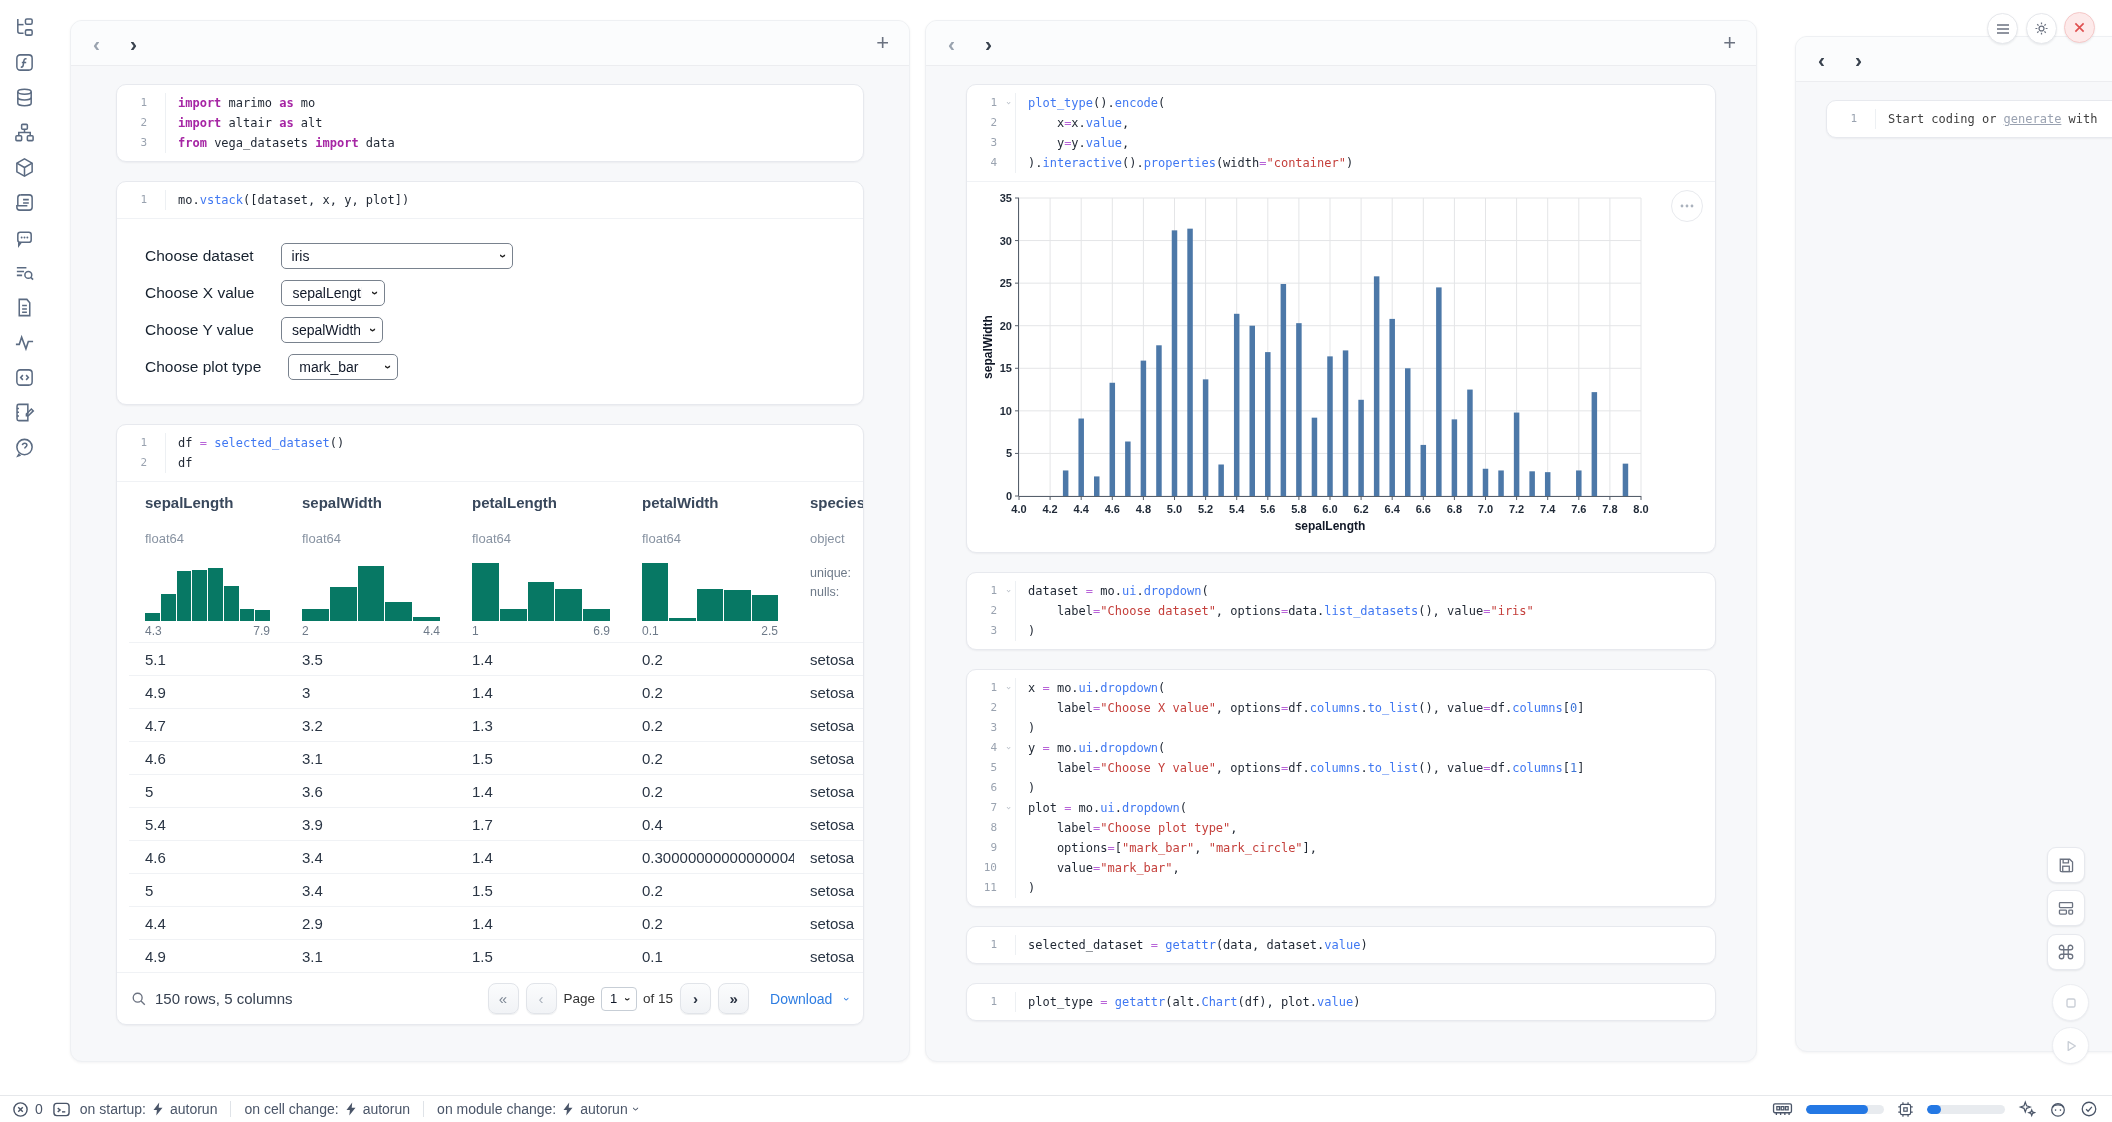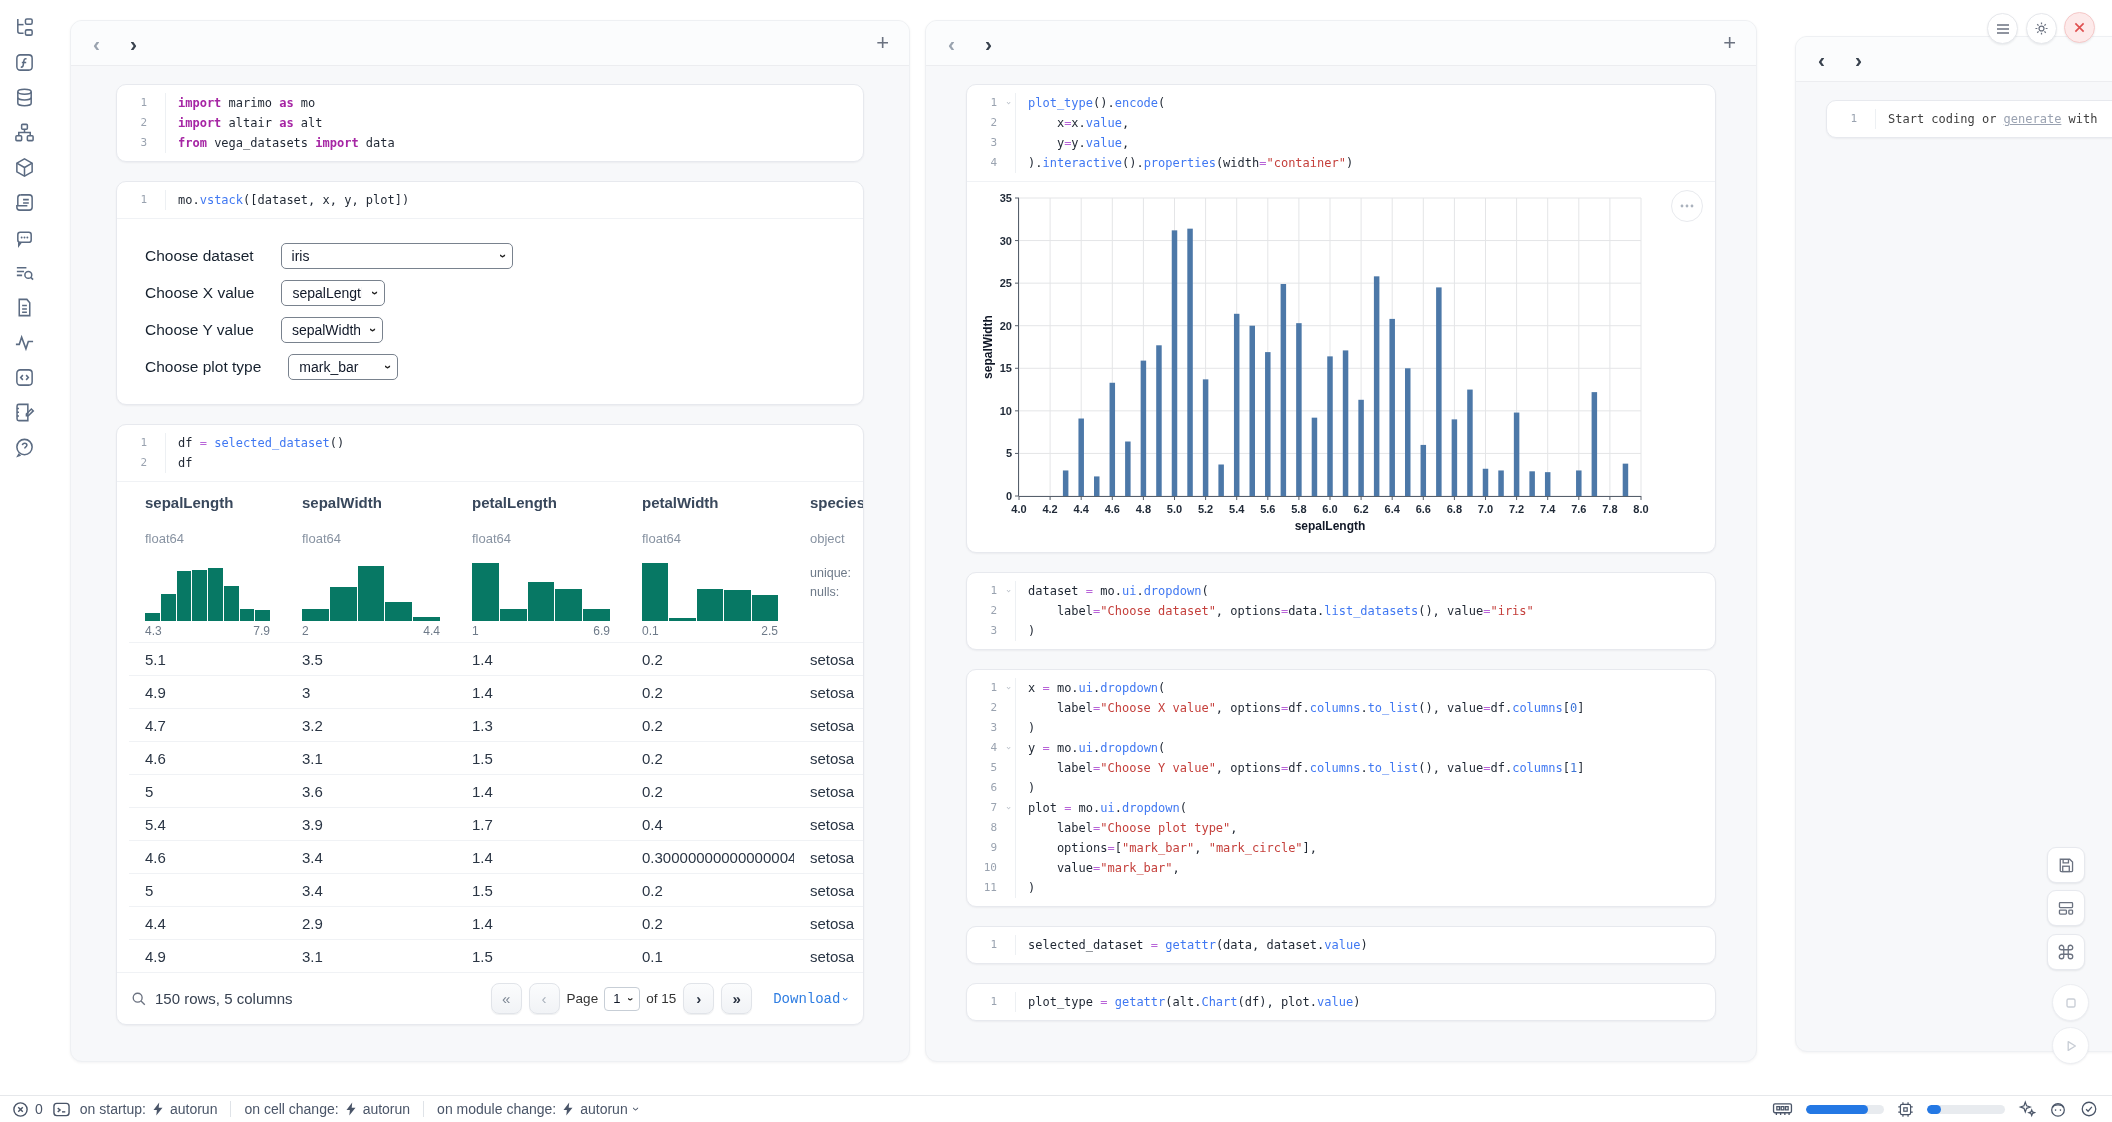--- a/index.html
+++ b/index.html
@@ -58,21 +58,21 @@
   .tfoot{display:flex;align-items:center;padding:10px 14px;border-top:1px solid #f0f2f5;color:#374151;font-size:15px;}
   .tfoot .summary{margin-left:8px;}
   .pag{display:flex;align-items:center;gap:7px;margin-left:auto;}
   .pbtn{width:29px;height:29px;border:1px solid #e1e4e9;border-radius:8px;
     background:linear-gradient(#fbfcfd,#f1f3f6);display:flex;align-items:center;justify-content:center;
     font-size:15px;box-shadow:0 1px 1px rgba(16,24,40,.07);cursor:pointer;color:#2a3342;font-weight:bold;}
   .pbtn.half{color:#7d8794;font-weight:normal;}
   .pbtn.dim{color:#a8b0bb;font-weight:normal;}
   .page-grp{display:flex;align-items:center;gap:6px;font-size:13.5px;color:#333;}
   .sel select.page{height:24px;font-size:13px;padding:0 18px 0 8px;border-color:#c7ced6;border-radius:4px;}
-  .download{color:#2e7de2;font-size:14px;margin-left:14px;display:flex;align-items:center;gap:2px;cursor:pointer;font-family:Liberation Mono, monospace;}
+  .download{color:#2e7de2;font-size:14px;margin-left:14px;display:flex;align-items:center;gap:13px;cursor:pointer;}
   .download .chevd{color:#2e7de2;font-size:11px;font-weight:normal;}
   
   .chart-out{position:relative;padding:8px 14px 8px;}
   .chart-menu{position:absolute;top:8px;right:12px;width:30px;height:30px;border-radius:50%;
     border:1px solid #e8eaee;background:#fff;display:flex;align-items:center;justify-content:center;cursor:pointer;}
   
   .ph-pre,.ph-post{color:#404040;}
   .ph-link{color:#9aa2b1;text-decoration:underline;}
   
   .winbtn{position:absolute;width:29px;height:29px;border-radius:50%;background:#fff;border:1px solid #e6e8ec;

